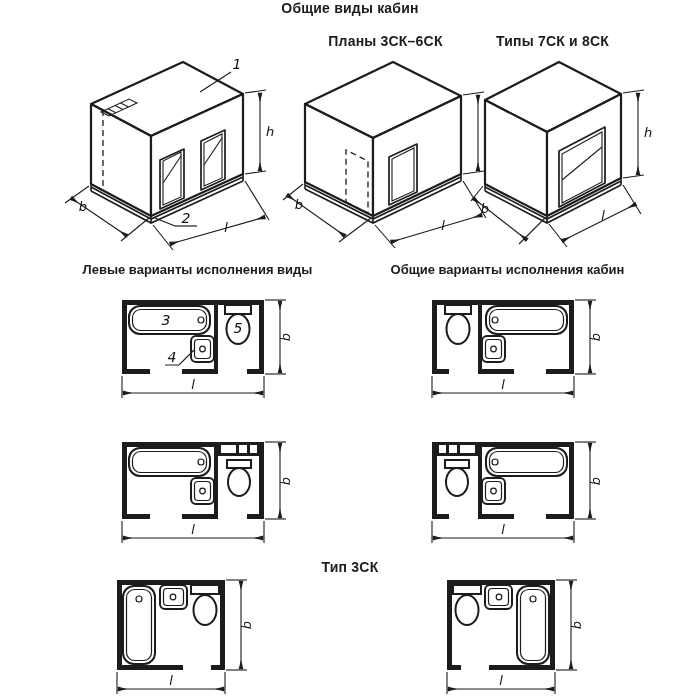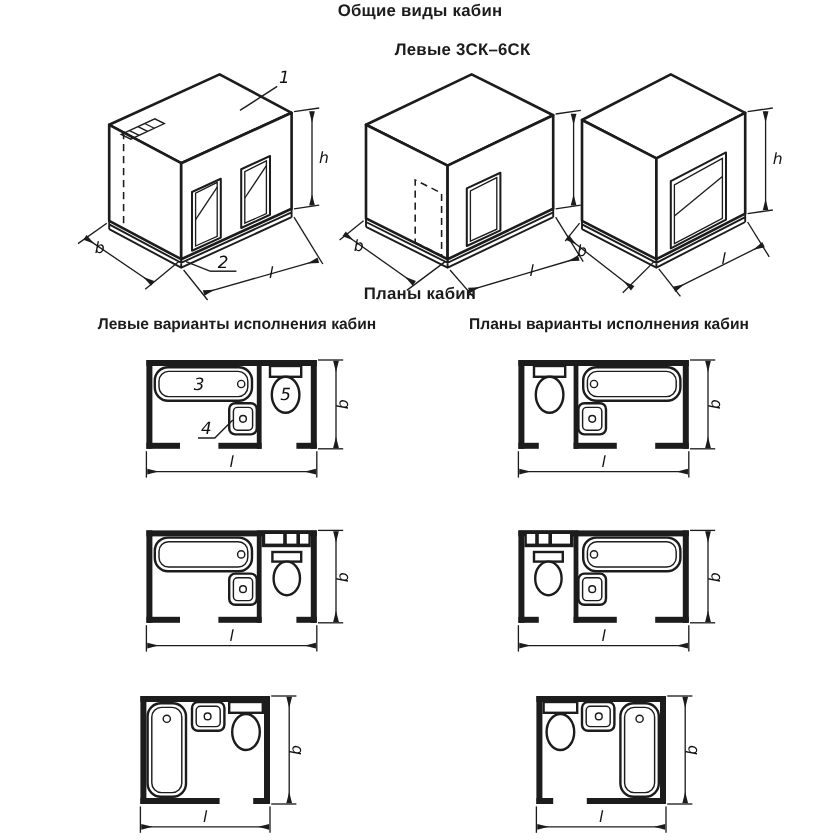--- a/index.html
+++ b/index.html
@@ -107,21 +107,22 @@
         <g>
           <rect class="fix" x="86" y="13" width="28" height="9"></rect>
           <ellipse class="fix" cx="100" cy="38" rx="11.5" ry="15"></ellipse>
         </g>
       </g>
     </defs>
   </svg>
 
   <div class="abs cap" style="left:0;top:6;width:700px">Общие виды кабин</div>
 
-  <div class="abs cap" style="left:283px;top:33px;width:205px">Левые 3СК–6СК</div>
+  <div class="abs cap" style="left:283px;top:33px;width:205px">Планы 3СК–6СК</div>
+  <div class="abs cap" style="left:460px;top:33px;width:185px">Типы 7СК и 8СК</div>
 
   <svg style="left:63px;top:52px" width="220" height="200" viewBox="0 0 220 200">
     <polygon class="face" points="120,10 28,52 88,84 180,42"></polygon>
     <polygon class="face" points="28,52 88,84 88,164 28,132"></polygon>
     <polygon class="face" points="88,84 180,42 180,122 88,164"></polygon>
     <path class="edge" d="M28,135 L88,167 L180,125 M28,139 L88,171 L180,129 M28,132 L28,139 M180,122 L180,129 M88,164 L88,171"></path>
     <g>
       <polygon class="doorin" points="38,60 66,47 74,51 46,64" stroke-width="1.5"></polygon>
       <path class="doorin" d="M45,56.8 L53,60.8 M52,53.5 L60,57.5 M57.6,50.9 L65.6,54.9"></path>
     </g>
@@ -218,23 +219,22 @@
       <text class="dlab" x="14" y="161">b</text>
     </g>
     <g>
       <line class="dim" x1="78" y1="172" x2="96" y2="195"></line>
       <line class="dim" x1="152" y1="133" x2="170" y2="162"></line>
       <line class="dim" x1="91" y1="189" x2="165" y2="152" marker-start="url(#ar)" marker-end="url(#ar)"></line>
       <text class="dlab" x="132" y="168">l</text>
     </g>
   </svg>
 
-  <div class="abs cap" style="left:0;top:236px;width:700px">Планы кабин</div>
-  <div class="abs colhead" style="left:55px;top:262px;width:285px">Левые варианты исполнения кабин</div>
-  <div class="abs colhead" style="left:365px;top:262px;width:285px">Планы варианты исполнения кабин</div>
+  <div class="abs colhead" style="left:55px;top:262px;width:285px">Левые варианты исполнения виды</div>
+  <div class="abs colhead" style="left:365px;top:262px;width:285px">Общие варианты исполнения кабин</div>
 
 
   <svg style="left:108px;top:292px" width="195" height="112" viewBox="0 0 195 112">
     <use href="#p1room"></use>
     <text class="clab" x="58" y="33">3</text>
     <g>
       <path class="lead" d="M57,73 L71,73 L86,58" fill="none"></path>
       <text class="clab" x="64" y="70">4</text>
     </g>
     <text class="clab" x="130" y="41">5</text>
@@ -294,20 +294,21 @@
       <text class="dlab" x="182" y="47" transform="rotate(-90 182 47)">b</text>
     </g>
     <g>
       <line class="dim" x1="14" y1="87" x2="14" y2="109"></line>
       <line class="dim" x1="156" y1="87" x2="156" y2="109"></line>
       <line class="dim" x1="15" y1="104" x2="155" y2="104" marker-start="url(#ar)" marker-end="url(#ar)"></line>
       <text class="dlab" x="85" y="100">l</text>
     </g>
   </svg>
 
+  <div class="abs cap" style="left:0;top:559px;width:700px">Тип 3СК</div>
 
   <svg style="left:105px;top:572px" width="165" height="125" viewBox="0 0 165 125">
     <use href="#p3room"></use>
     <g>
       <line class="dim" x1="121" y1="8" x2="142" y2="8"></line>
       <line class="dim" x1="121" y1="98" x2="142" y2="98"></line>
       <line class="dim" x1="136" y1="9" x2="136" y2="97" marker-start="url(#ar)" marker-end="url(#ar)"></line>
       <text class="dlab" x="146" y="53" transform="rotate(-90 146 53)">b</text>
     </g>
     <g>

